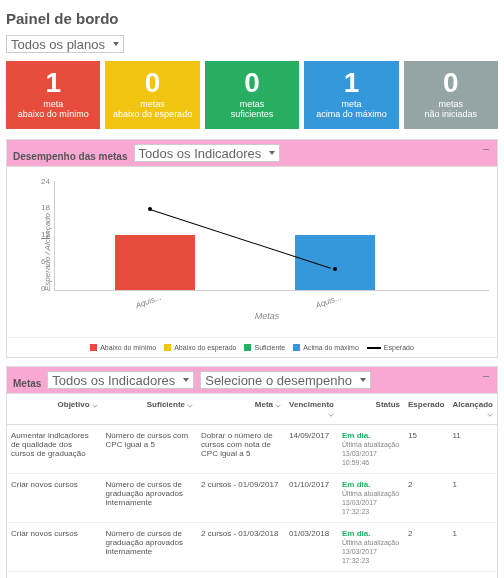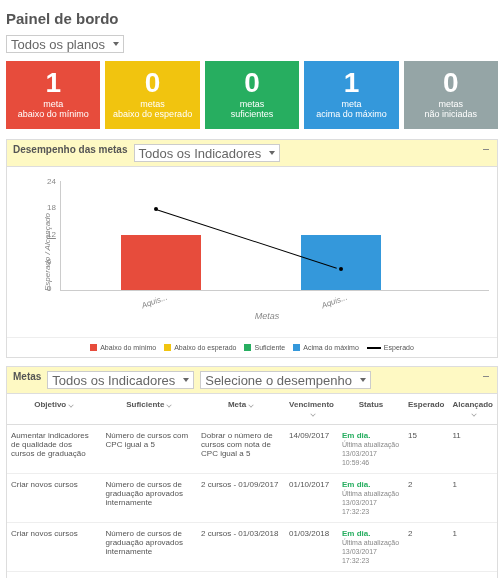--- a/index.html
+++ b/index.html
@@ -13,41 +13,41 @@
 .card { flex: 1; text-align: center; padding: 8px 4px 10px; color: #fff; }
 .card .num { font-size: 28px; font-weight: bold; line-height: 1; }
 .card .l1 { font-size: 9px; margin-top: 2px; }
 .card .l2 { font-size: 9px; }
 .c-red { background: #E74C3C; }
 .c-yellow { background: #F1C40F; }
 .c-green { background: #27AE60; }
 .c-blue { background: #3498DB; }
 .c-gray { background: #95A5A6; }
 .panel { border: 1px solid #ddd; margin-bottom: 8px; }
-.panel-hdr { background: #fef9c3; border-bottom: 1px solid #ddd; padding: 4px 6px; display: flex; align-items: flex-start; gap: 6px; position: relative; }
+.panel-hdr { background: #f9a8d4; border-bottom: 1px solid #ddd; padding: 4px 6px; display: flex; align-items: flex-end; gap: 6px; position: relative; }
 .panel-hdr .ttl { font-size: 10px; font-weight: bold; color: #555; }
 .collapse-ic { position: absolute; right: 6px; top: 6px; width: 8px; height: 8px; }
 .collapse-ic::before { content: ""; display: block; width: 6px; height: 1px; background: #888; margin-top: 3px; }
 .chart-area { padding: 8px 8px 4px 26px; position: relative; height: 170px; }
 .ylbl { position: absolute; left: 2px; top: 50%; transform: translateY(-50%) rotate(-90deg); font-size: 8px; color: #888; font-style: italic; transform-origin: center; white-space: nowrap; }
-.plot { position: relative; height: 110px; border-left: 1px solid #ccc; border-bottom: 1px solid #ccc; margin-left: 27px; margin-top: 6px; }
+.plot { position: relative; height: 110px; border-left: 1px solid #ccc; border-bottom: 1px solid #ccc; margin-left: 21px; margin-top: 6px; }
 .grid { position: absolute; left:-14px; font-size: 8px; color: #888; }
 .bar { position: absolute; bottom: 0; width: 80px; }
 .b1 { background: #E74C3C; left: 60px; height: 55px; }
 .b2 { background: #3498DB; left: 240px; height: 55px; }
 .esp-line { position: absolute; border-top: 1.5px solid #000; }
 .xcat { position: absolute; bottom: -16px; font-size: 8px; color: #888; font-style: italic; transform: rotate(-20deg); }
 .xlabel-center { text-align: center; font-size: 9px; color: #888; font-style: italic; margin-top: 20px; margin-left: 12px; }
 .legend { display: flex; justify-content: center; gap: 8px; font-size: 7px; color: #555; padding: 6px 0; border-top: 1px solid #eee; flex-wrap: wrap; }
 .legend .item { display: flex; align-items: center; gap: 3px; }
 .sq { width: 7px; height: 7px; }
 .line-sw { width: 14px; height: 0; border-top: 2px solid #000; }
 .tbl-wrap { padding: 0; }
 table { width: 100%; border-collapse: collapse; font-size: 8px; }
-th { text-align: center; padding: 6px 4px; border-bottom: 1px solid #ddd; color: #555; font-weight: bold; vertical-align: top; }
+th { text-align: right; padding: 6px 4px; border-bottom: 1px solid #ddd; color: #555; font-weight: bold; vertical-align: top; }
 th .sort { display:inline-block; width:6px; height:6px; border-left:1px solid #999; border-bottom:1px solid #999; transform: rotate(-45deg) scale(0.6); margin-left:2px; vertical-align:middle;}
 td { padding: 6px 4px; border-bottom: 1px solid #eee; vertical-align: top; color: #555; }
 .status-g { color: #27AE60; font-weight: bold; }
 .sub { color: #888; font-size: 7px; }
 </style>
 </head>
 <body>
 
 <div class="page">
   <h1>Painel de bordo</h1>

